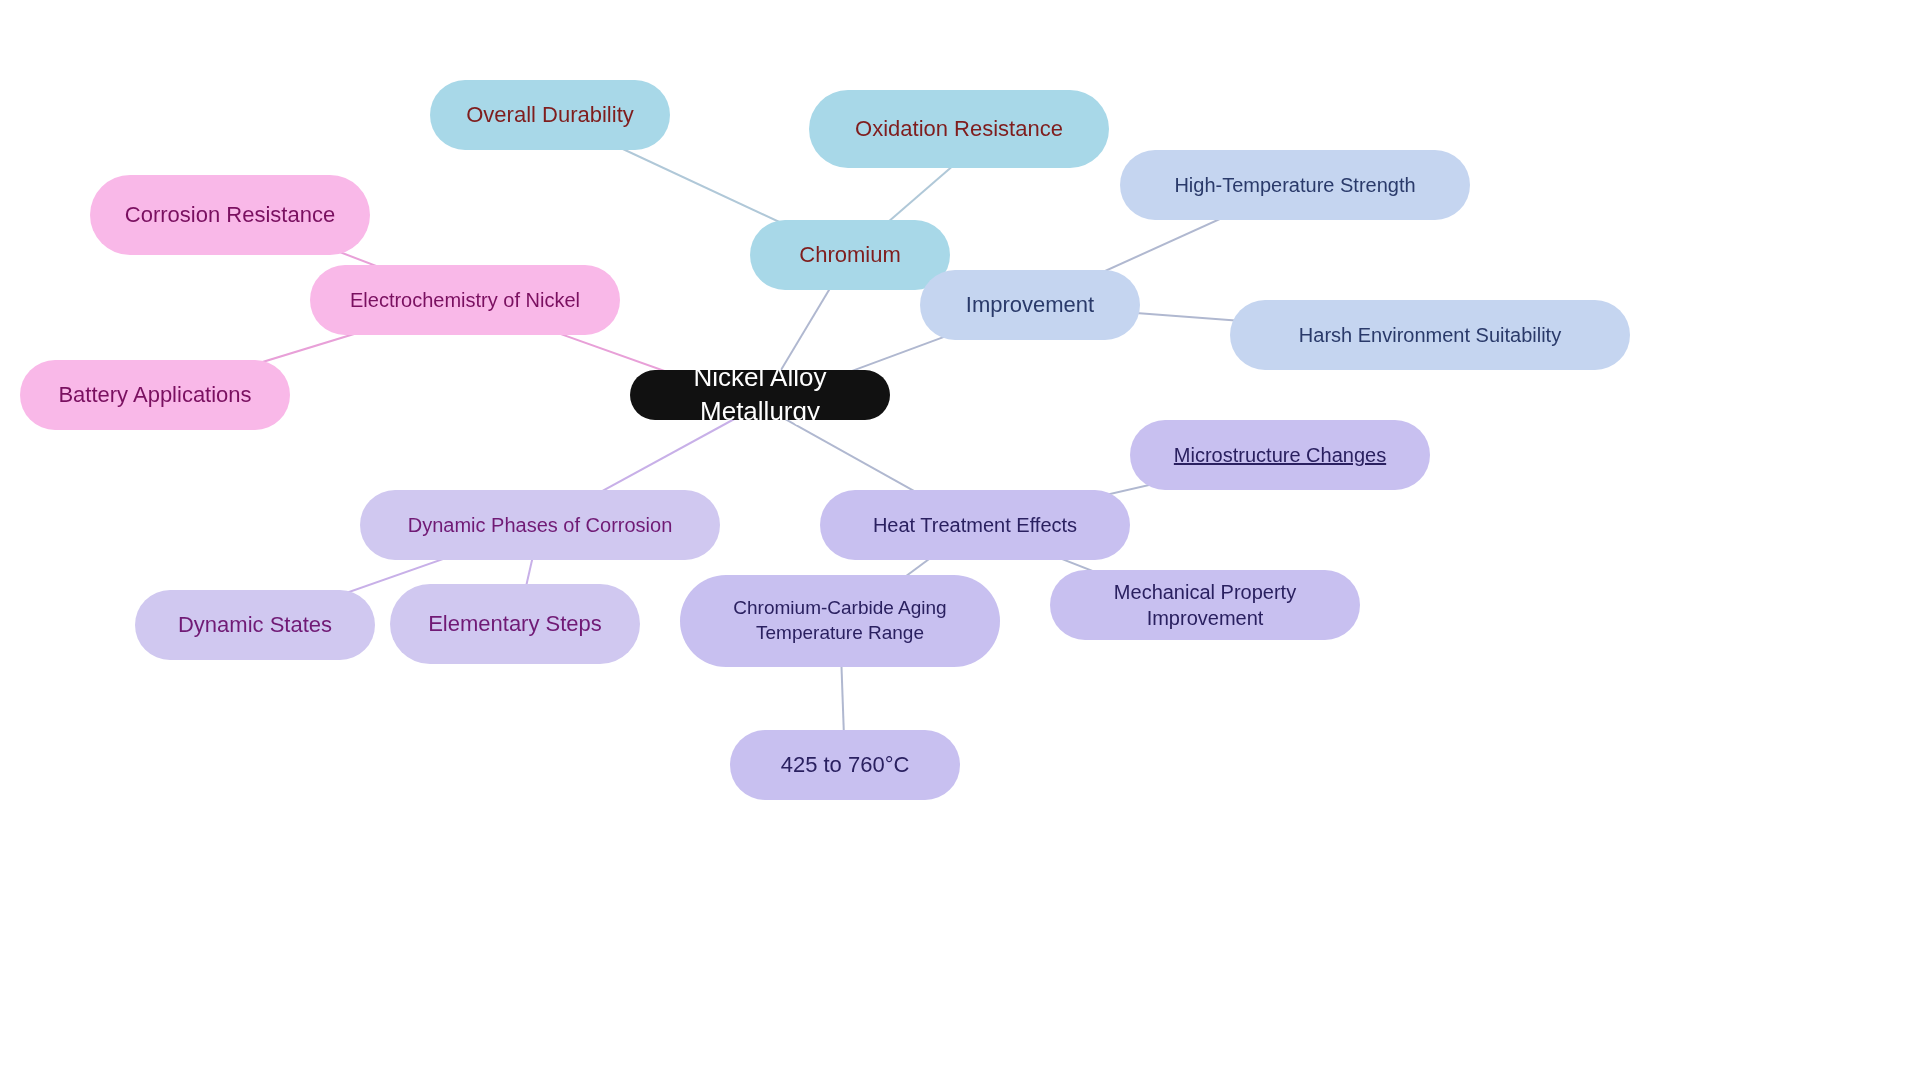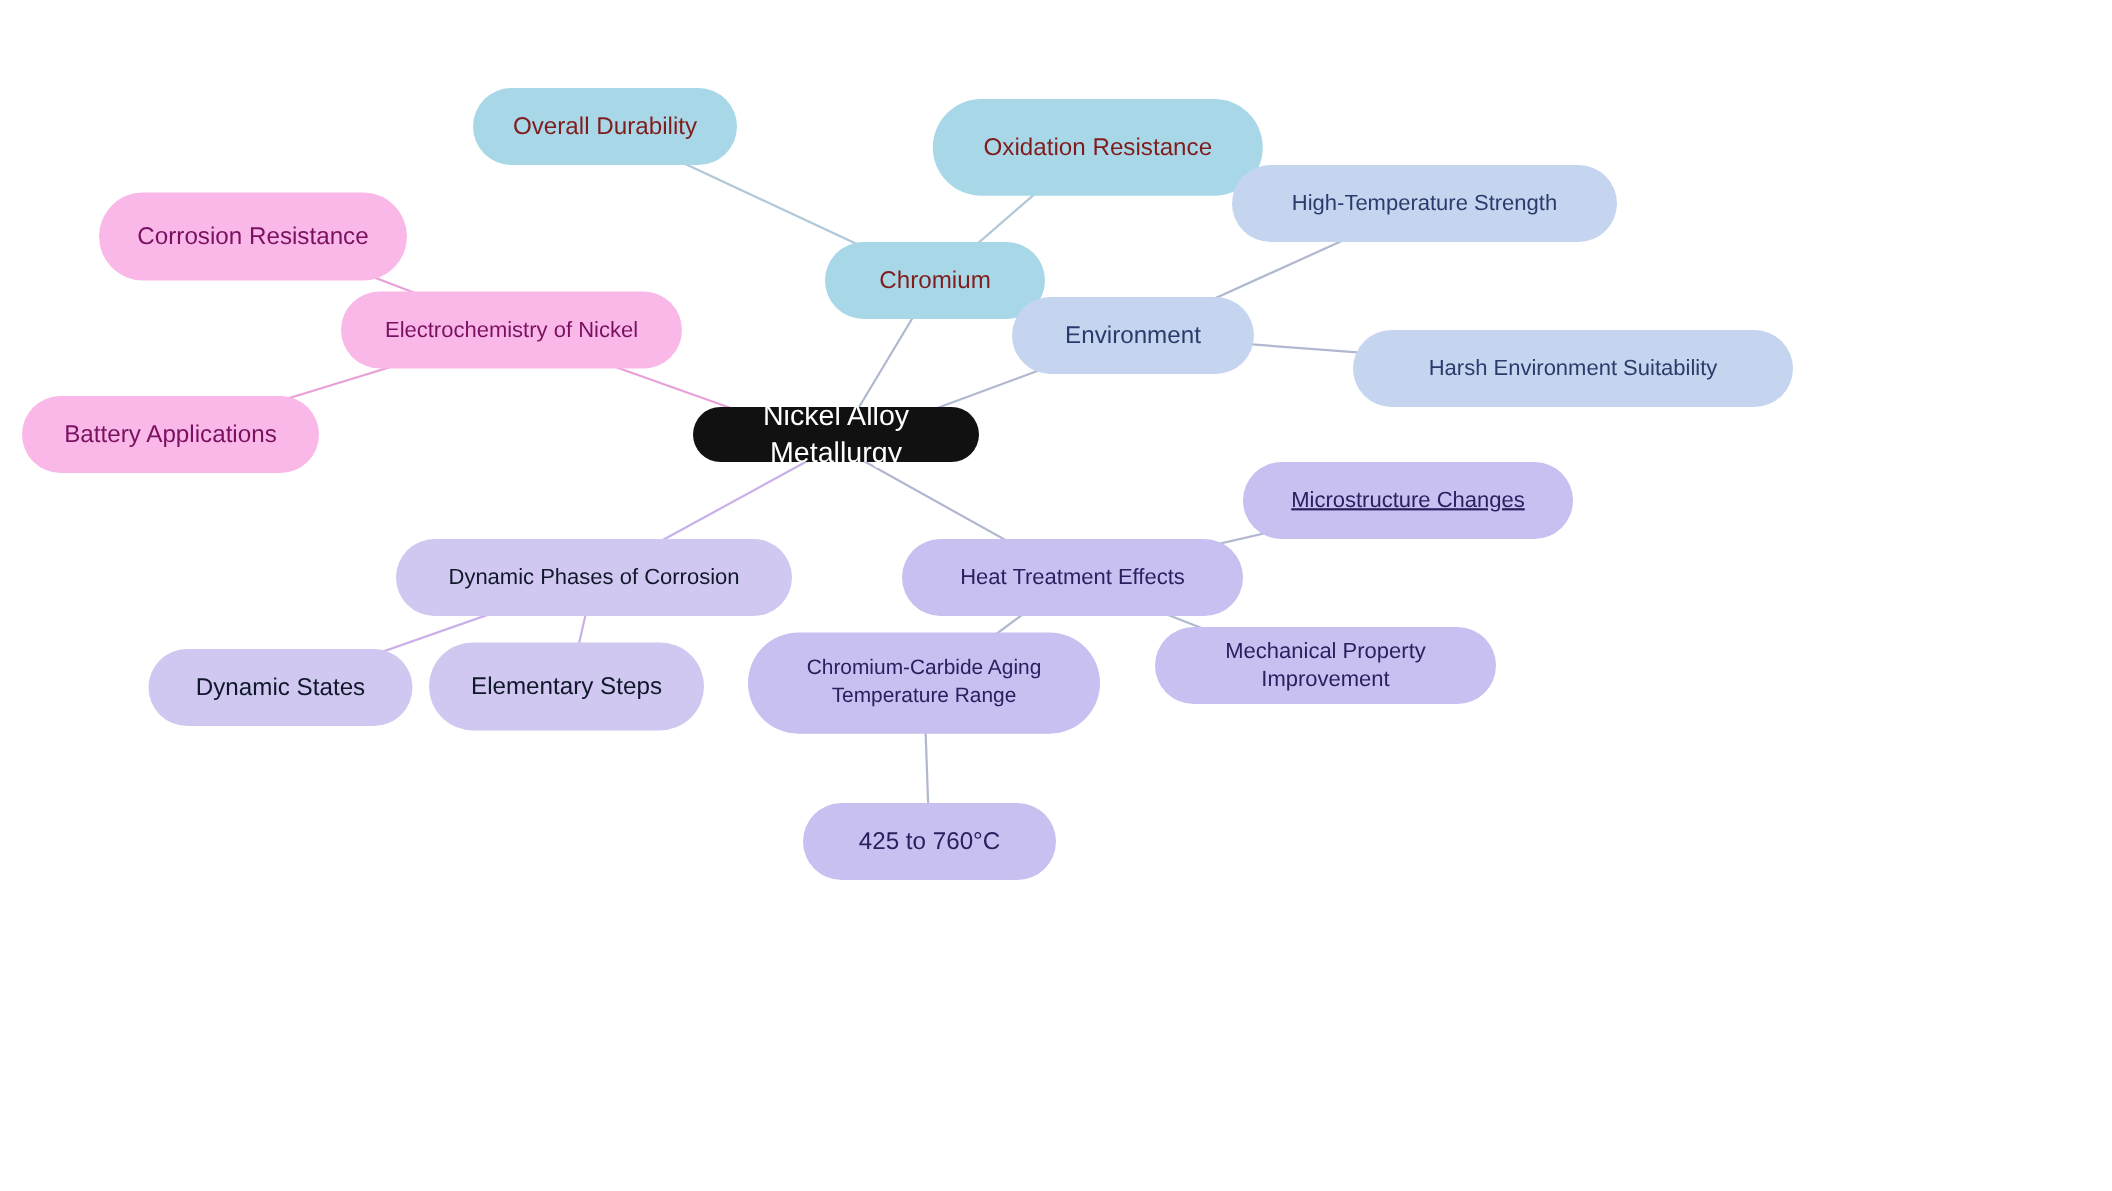--- a/index.html
+++ b/index.html
@@ -50,21 +50,21 @@
       color: #2a3a6a;
       border-radius: 50px;
     }
     .node-pink {
       background: #f9b8e8;
       color: #7a1060;
       border-radius: 50px;
     }
     .node-purple-pale {
       background: #d0c8f0;
-      color: #0f172a;
+      color: #701a75;
       border-radius: 50px;
     }
     .node-lavender {
       background: #c8c0f0;
       color: #2a2060;
       border-radius: 50px;
     }
   </style>
 </head>
 <body>
@@ -103,25 +103,25 @@
 
   <line x1="975" y1="525" x2="840" y2="625" stroke="#b0b8d0" stroke-width="2"></line>
 
   <line x1="840" y1="625" x2="845" y2="765" stroke="#b0b8d0" stroke-width="2"></line>
 </svg>
 
 <div class="node node-center" style="left:630px; top:370px; width:260px; height:50px;">Nickel Alloy Metallurgy</div>
 
 <div class="node node-blue-light" style="left:750px; top:220px; width:200px; height:70px;">Chromium</div>
 
-<div class="node node-blue-light" style="left:848px; top:90px; width:300px; height:88px;">Oxidation Resistance</div>
+<div class="node node-blue-light" style="left:809px; top:90px; width:300px; height:78px;">Oxidation Resistance</div>
 
 <div class="node node-blue-light" style="left:430px; top:80px; width:240px; height:70px;">Overall Durability</div>
 
-<div class="node node-blue-pale" style="left:920px; top:270px; width:220px; height:70px;">Environment</div>
+<div class="node node-blue-pale" style="left:920px; top:270px; width:220px; height:70px;">Improvement</div>
 
 <div class="node node-blue-pale" style="left:1120px; top:150px; width:350px; height:70px; font-size:20px;">High-Temperature Strength</div>
 
 <div class="node node-blue-pale" style="left:1230px; top:300px; width:400px; height:70px; font-size:20px;">Harsh Environment Suitability</div>
 
 <div class="node node-pink" style="left:310px; top:265px; width:310px; height:70px; font-size:20px;">Electrochemistry of Nickel</div>
 
 <div class="node node-pink" style="left:90px; top:175px; width:280px; height:80px;">Corrosion Resistance</div>
 
 <div class="node node-pink" style="left:20px; top:360px; width:270px; height:70px;">Battery Applications</div>

